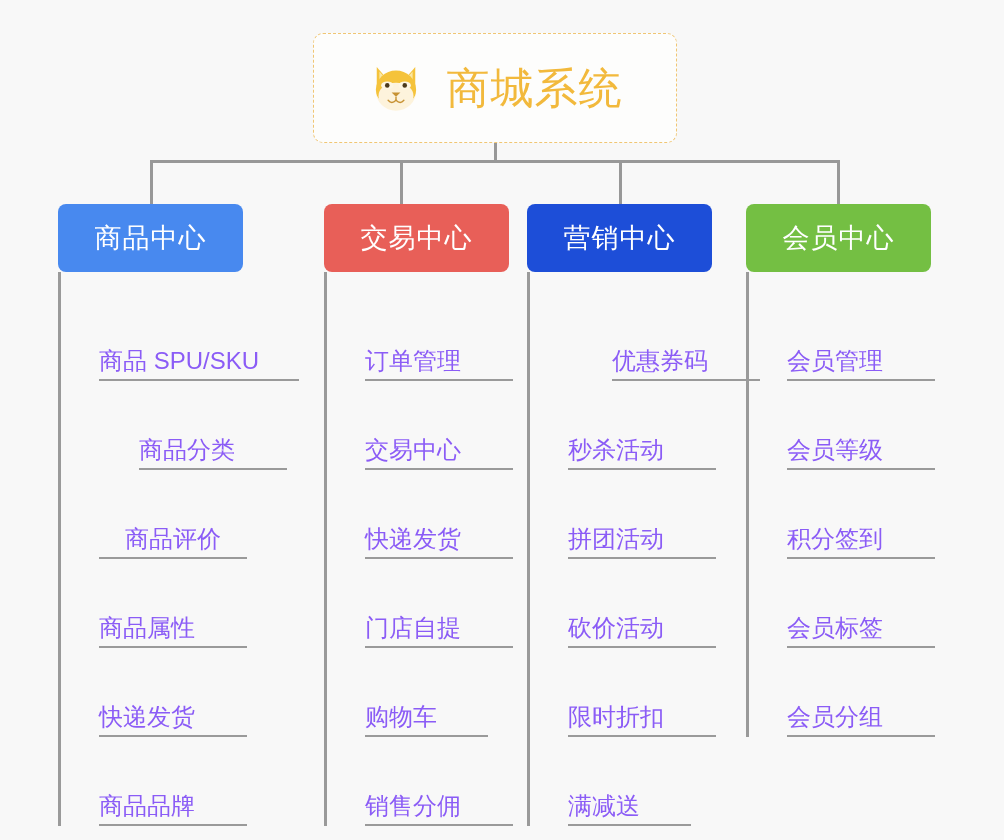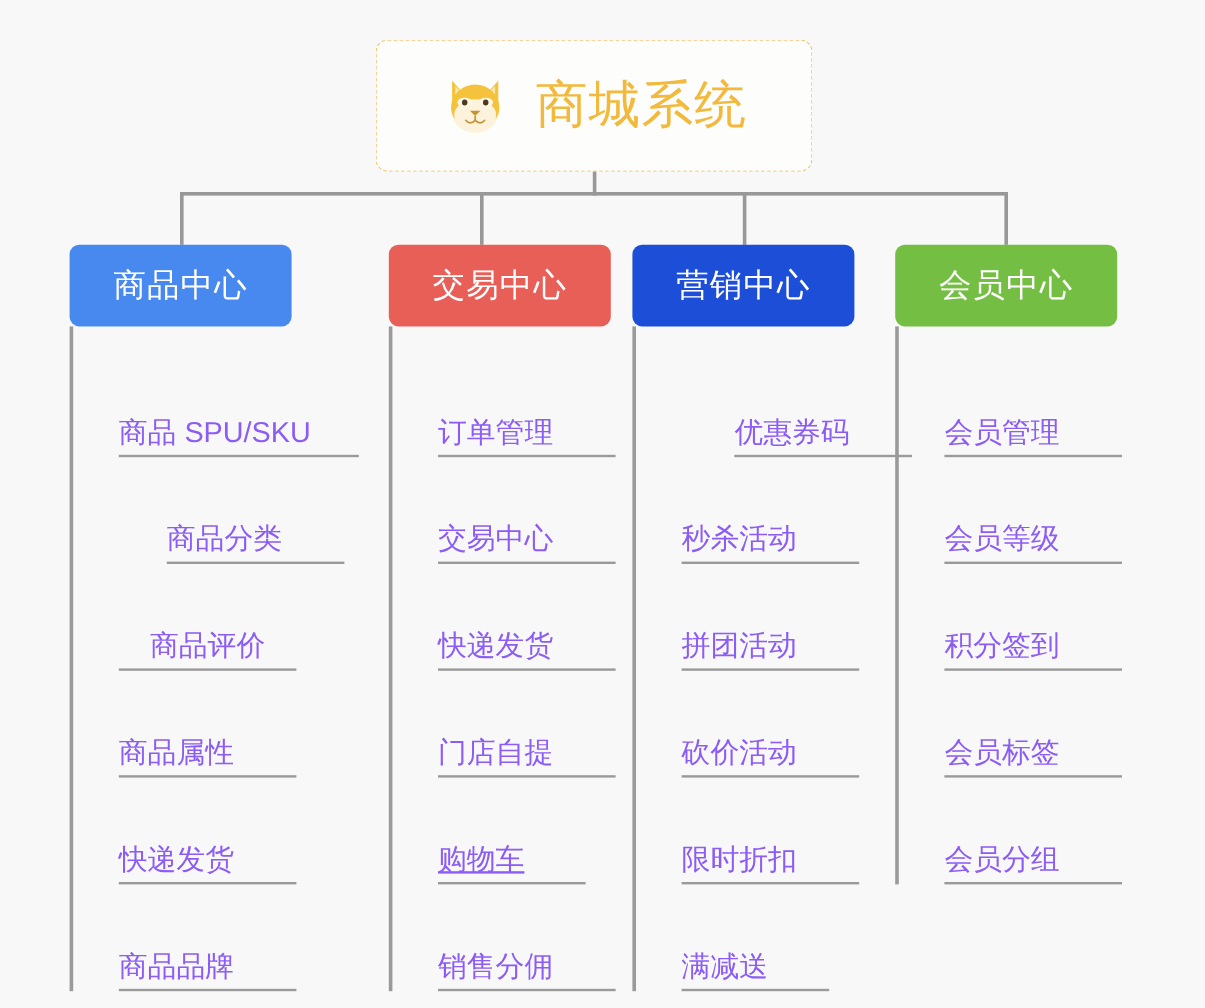--- a/index.html
+++ b/index.html
@@ -175,21 +175,21 @@
           <div class="leaf-item">
             <span class="leaf-label" style="min-width: 148px;">交易中心</span>
           </div>
           <div class="leaf-item">
             <span class="leaf-label" style="min-width: 148px;">快递发货</span>
           </div>
           <div class="leaf-item">
             <span class="leaf-label" style="min-width: 148px; margin-top: 30px;">门店自提</span>
           </div>
           <div class="leaf-item">
-            <span class="leaf-label" style="min-width: 123px; text-decoration: underline;">购物车</span>
+            <span class="leaf-label" style="min-width: 123px;">购物车</span>
           </div>
           <div class="leaf-item">
             <span class="leaf-label" style="min-width: 148px;">销售分佣</span>
           </div>
         </div>
       </div>
       <div class="column" style="left: 527px; width: 185px;">
         <div class="cat-header" style="background: #1d4ed8; width: 185px;">
           <span>营销中心</span>
         </div>

